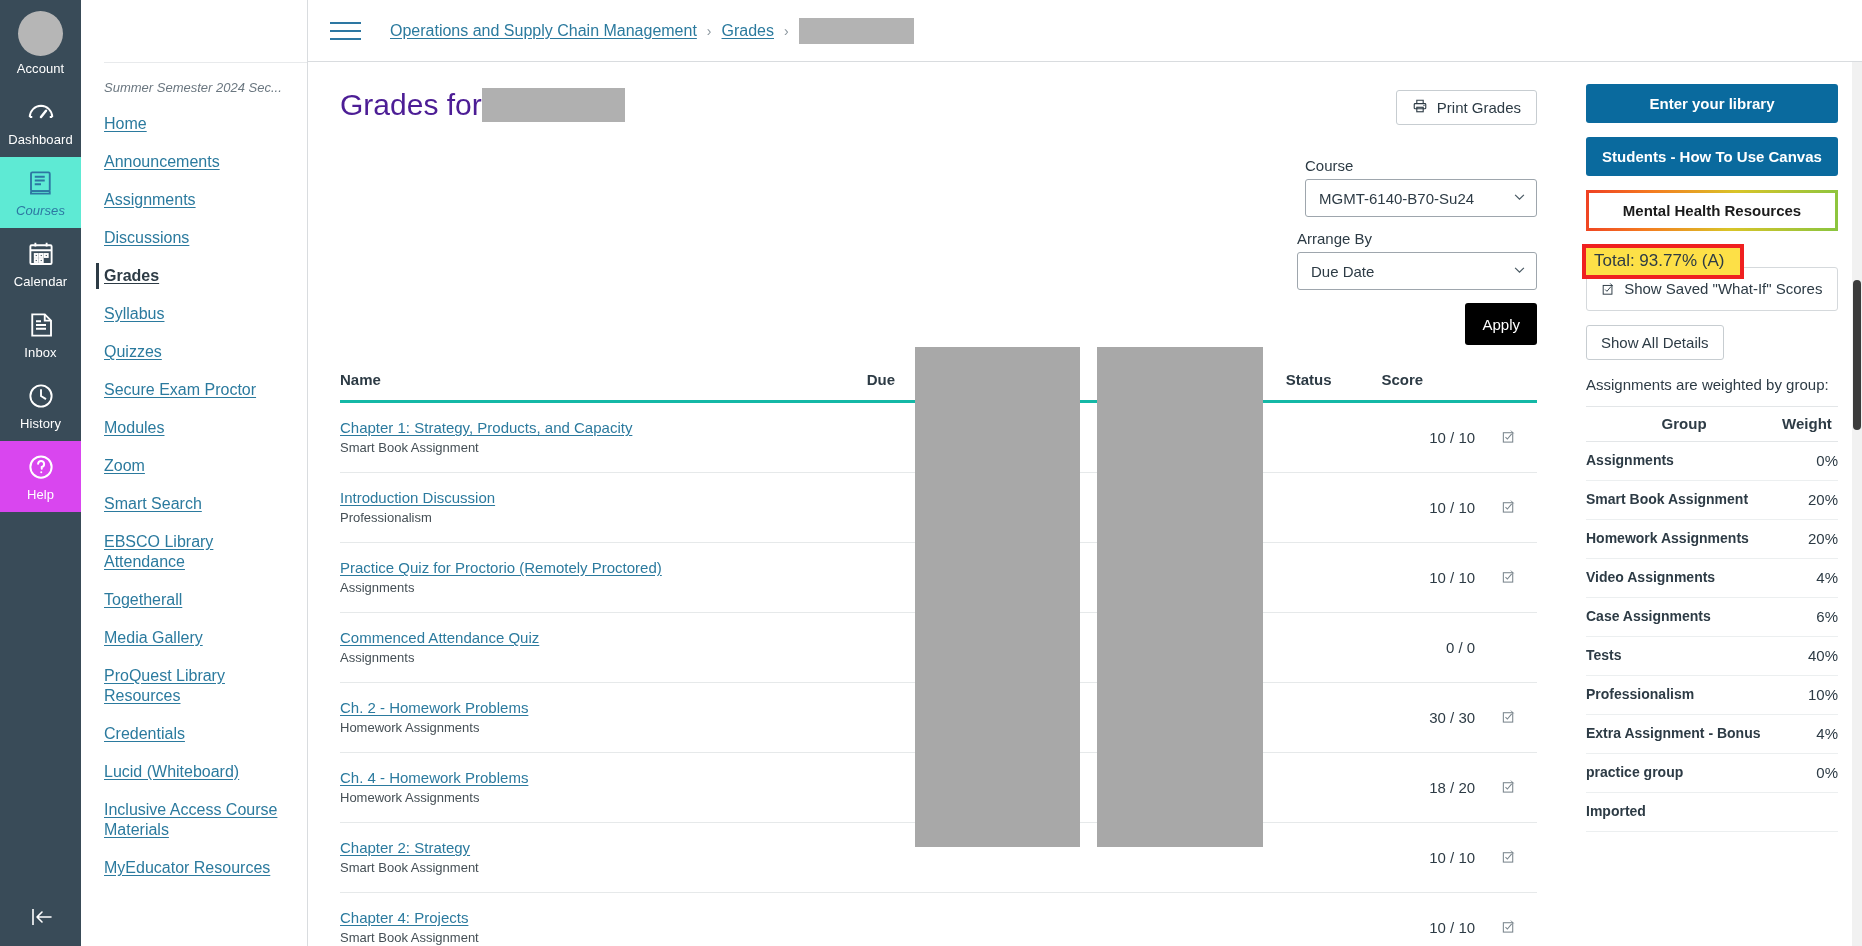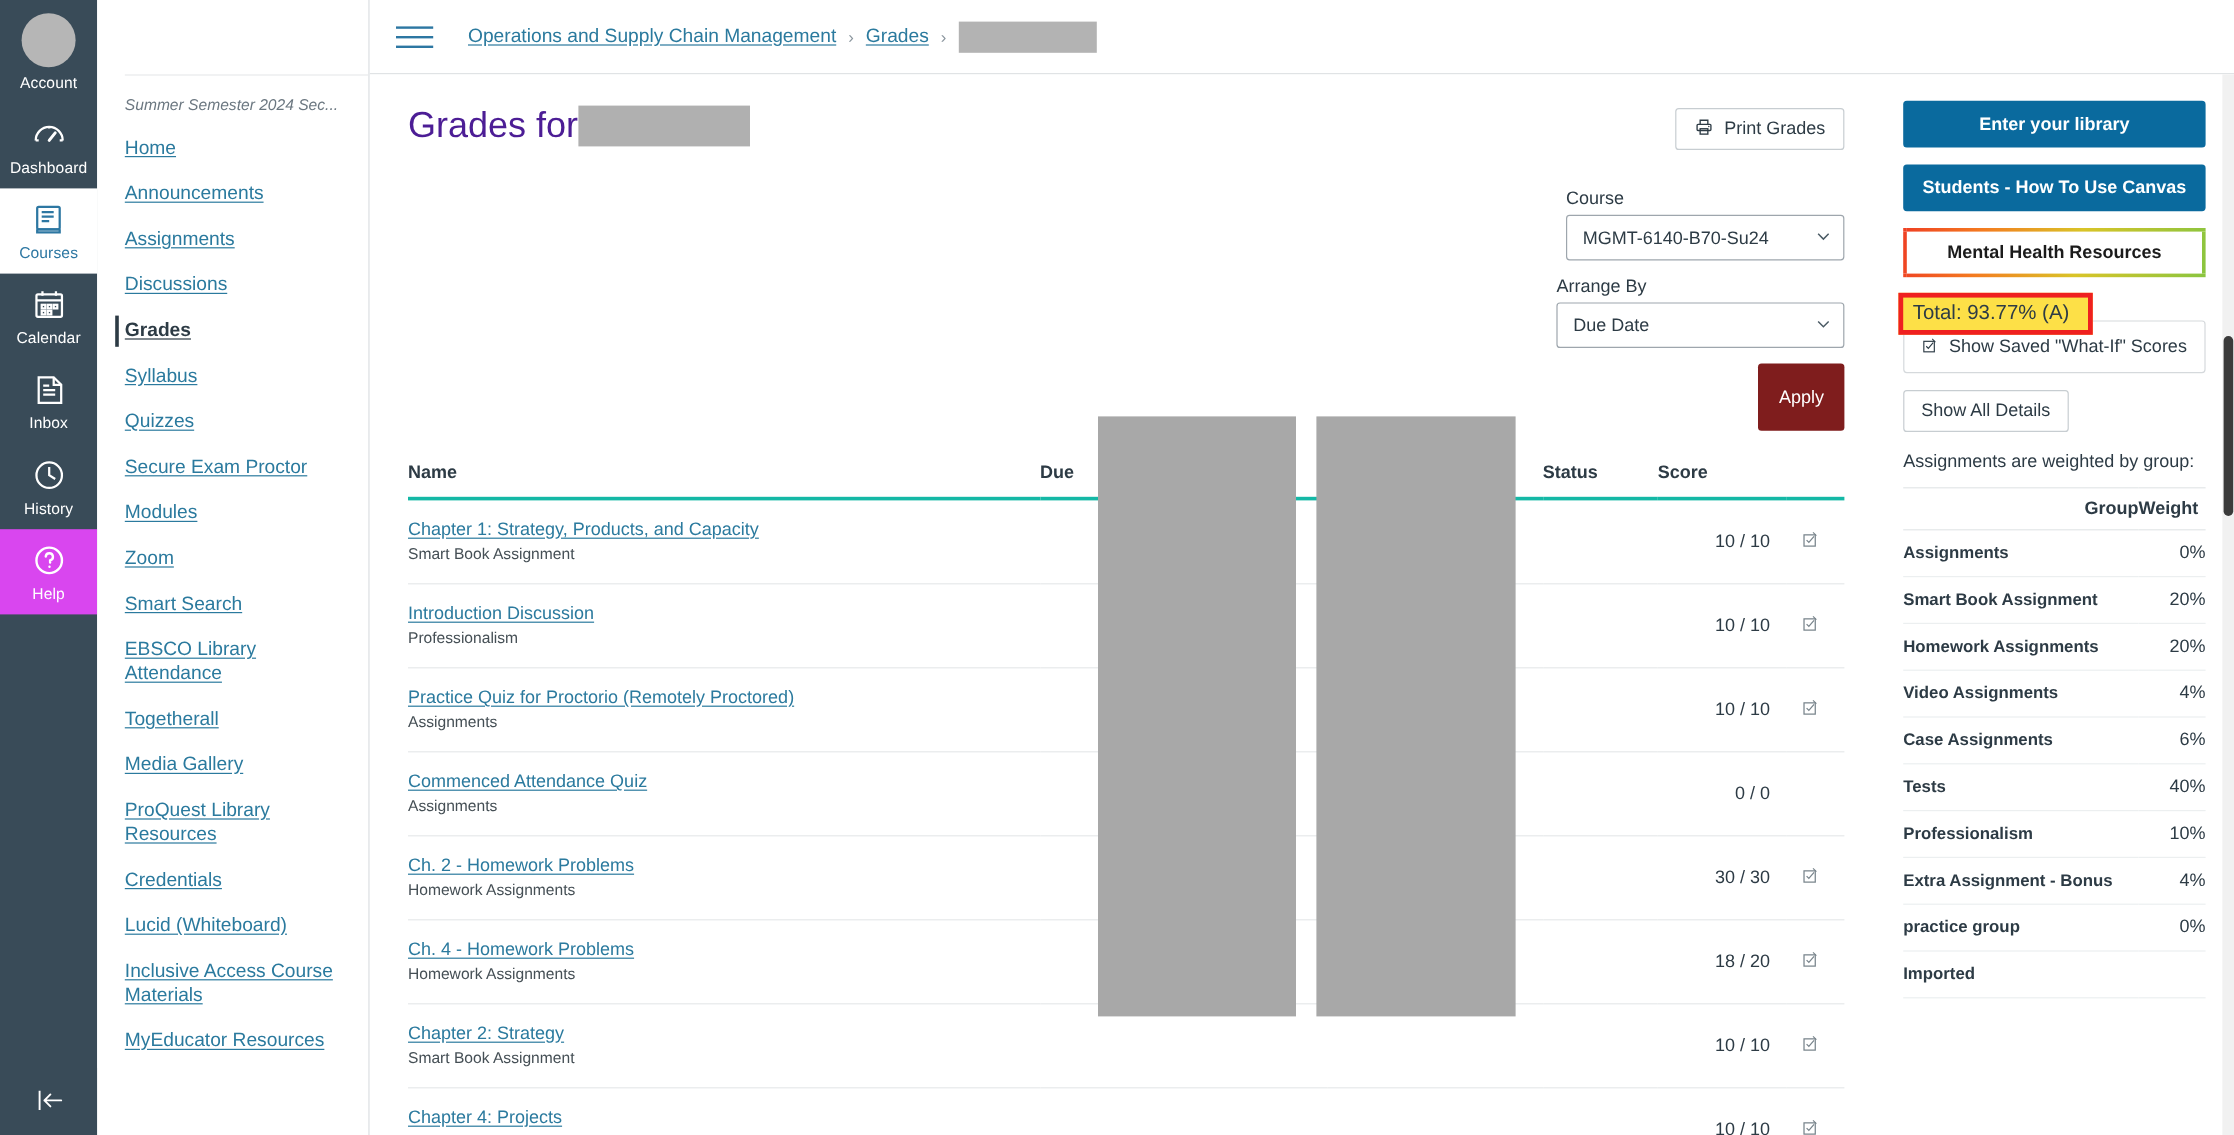--- a/index.html
+++ b/index.html
@@ -20,21 +20,21 @@
     align-items: center;
     position: relative;
   }
   .gn-item {
     width: 81px; padding: 11px 0 10px 0;
     display: flex; flex-direction: column; align-items: center;
     color: #ffffff; text-decoration: none;
     font-size: 13px; line-height: 15px; letter-spacing: .1px;
   }
   .gn-item .gn-label { margin-top: 5px; font-weight: 400; }
-  .gn-item.active { background: #ffffff; color: #2d77a2; }
+  .gn-item.active { background: #5eead4; color: #2d77a2; font-style: italic; }
   .gn-item.help { background: #d946ef; }
   .gn-avatar {
     width: 45px; height: 45px; border-radius: 50%;
     background: #b6b6b6;
   }
   .gn-icon { width: 30px; height: 30px; display:block; }
   .gn-collapse {
     position: absolute; bottom: 0; left: 0;
     width: 81px; height: 56px;
     display: flex; align-items: center; justify-content: center;
@@ -141,22 +141,22 @@
     background: #fff; border: 1px solid #9ea6ad; border-radius: 3px;
     font-family: "Liberation Sans", sans-serif; cursor: pointer;
   }
   .select-box .chev {
     position: absolute; right: 12px; top: 15px;
     width: 11px; height: 7px; pointer-events: none;
   }
   .w-course { width: 232px; }
   .w-arrange { width: 240px; }
   .apply-btn {
-    height: 56px; padding: 0 17px;
-    background: #7f1d1d; color: #ffffff; border: none; border-radius: 3px;
+    height: 42px; padding: 0 17px;
+    background: #000000; color: #ffffff; border: none; border-radius: 3px;
     font-size: 15px; cursor: pointer;
     font-family: "Liberation Sans", sans-serif;
   }
 
   
   .grades-table {
     width: 100%; border-collapse: collapse; margin-top: 26px;
     table-layout: fixed;
   }
   .grades-table th {
@@ -231,21 +231,21 @@
     margin-top: 14px;
     background: #fff; border: 1px solid #c7cdd1; border-radius: 3px;
     padding: 8px 14px; font-size: 15px; color: #2d3b45; cursor: pointer;
     font-family: "Liberation Sans", sans-serif;
   }
   .weight-note {
     margin-top: 14px; font-size: 15px; line-height: 22px; color: #2d3b45;
   }
   .weight-table { width: 100%; border-collapse: collapse; margin-top: 10px; }
   .weight-table th {
-    text-align: right; font-size: 15px; font-weight: 700; color: #2d3b45;
+    text-align: center; font-size: 15px; font-weight: 700; color: #2d3b45;
     padding: 8px 0 9px 0;
     border-top: 1px solid #e3e6e8; border-bottom: 1px solid #e3e6e8;
   }
   .weight-table th.wcol { text-align: left; margin-top: 16px; }
   .weight-table td {
     font-size: 14px; font-weight: 700; color: #2d3b45;
     padding: 9px 0 10px 0; border-bottom: 1px solid #eceff0;
     line-height: 19px;
   }
   .weight-table td.wval { text-align: right; font-weight: 400; font-size: 15px; white-space: nowrap; }

